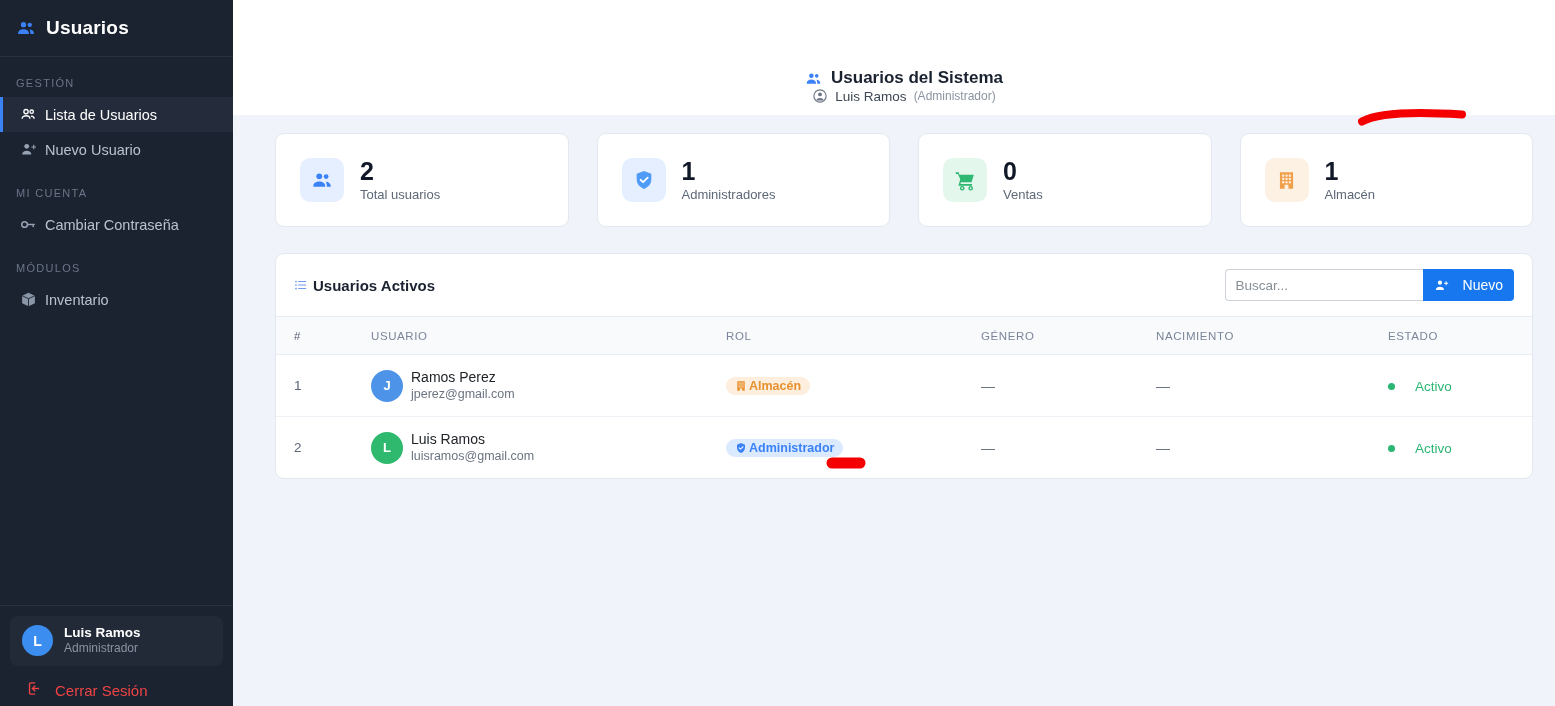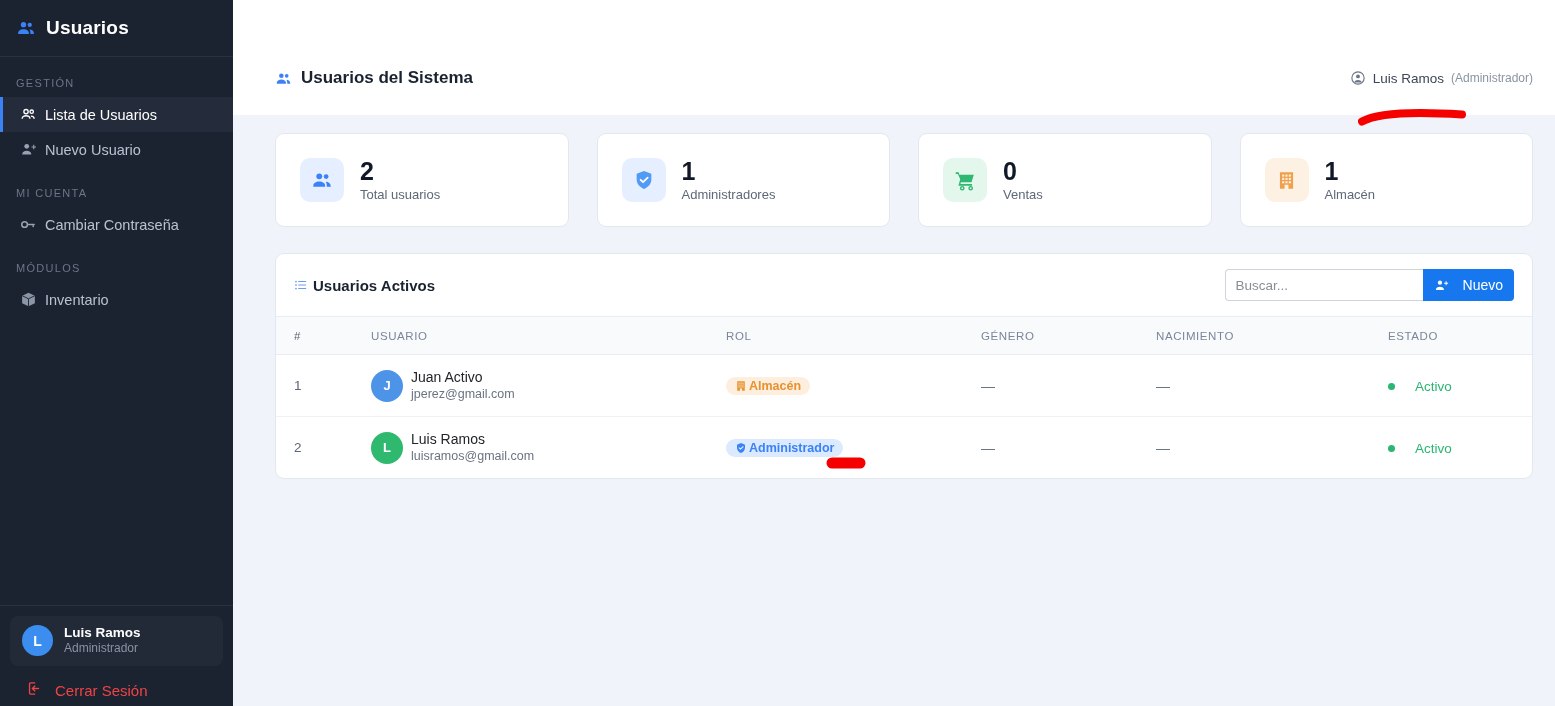--- a/index.html
+++ b/index.html
@@ -73,21 +73,21 @@
 
   
   .main { flex: 1 1 auto; height: 706px; display: flex; flex-direction: column; background: #f0f3f9; }
   .topbar {
     height: 115px; background: #ffffff;
     display: flex; align-items: flex-start; justify-content: space-between;
     padding: 76px 22px 0 42px;
     flex: 0 0 115px;
     position: relative;
   }
-  .topbar-inner { display:flex; width:100%; justify-content: space-between; align-items: center; margin-top:-8px;}
+  .topbar-inner { display:flex; width:100%; justify-content: space-between; align-items: center; margin-top:-8px;flex-direction:column;}
   .page-title {
     display: flex; align-items: center; gap: 9px;
     font-size: 17px; font-weight: bold; color: #1a2230;
   }
   .page-title .pt-ico { color: #3b82f6; display:flex; }
   .topbar-user {
     display: flex; align-items: center; gap: 7px;
     font-size: 13.5px; color: #3c4654;
   }
   .topbar-user .tu-ico { color: #6b7585; display:flex; }
@@ -425,21 +425,21 @@
             </tr>
           </thead>
           <tbody>
 
             <tr>
               <td class="c-num">1</td>
               <td class="c-user">
                 <div class="user-cell">
                   <div class="u-avatar" style="background:#4d94e8">J</div>
                   <div>
-                    <div class="u-name">Juan Activo</div>
+                    <div class="u-name">Ramos Perez</div>
                     <div class="u-mail">jperez@gmail.com</div>
                   </div>
                 </div>
               </td>
               <td class="c-rol">
                 <span class="badge badge-almacen">
                   <span>
                     <svg width="12" height="12" viewBox="0 0 24 24" fill="currentColor">
                       <path d="M4.5 2.6h15v18.8h-5.3v-4.6h-4.4v4.6H4.5z"></path>
                       <g fill="#fdeedd">

